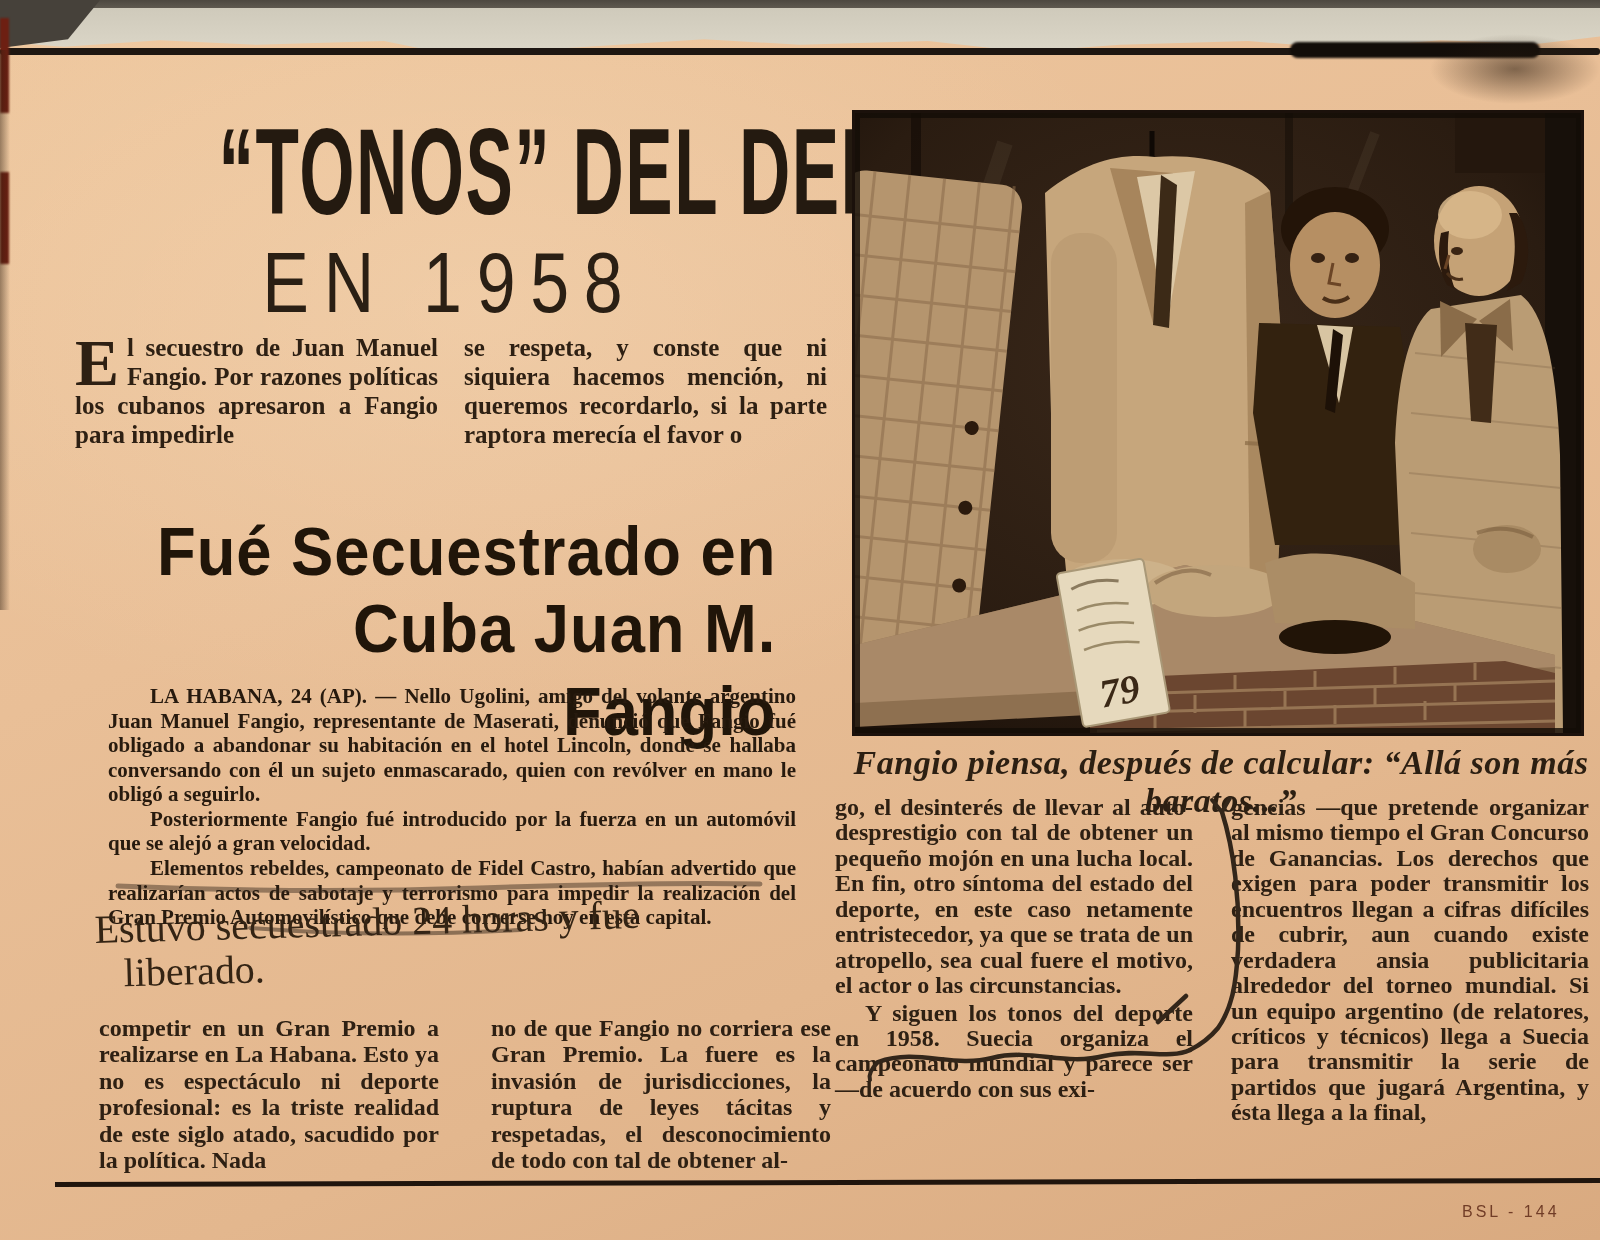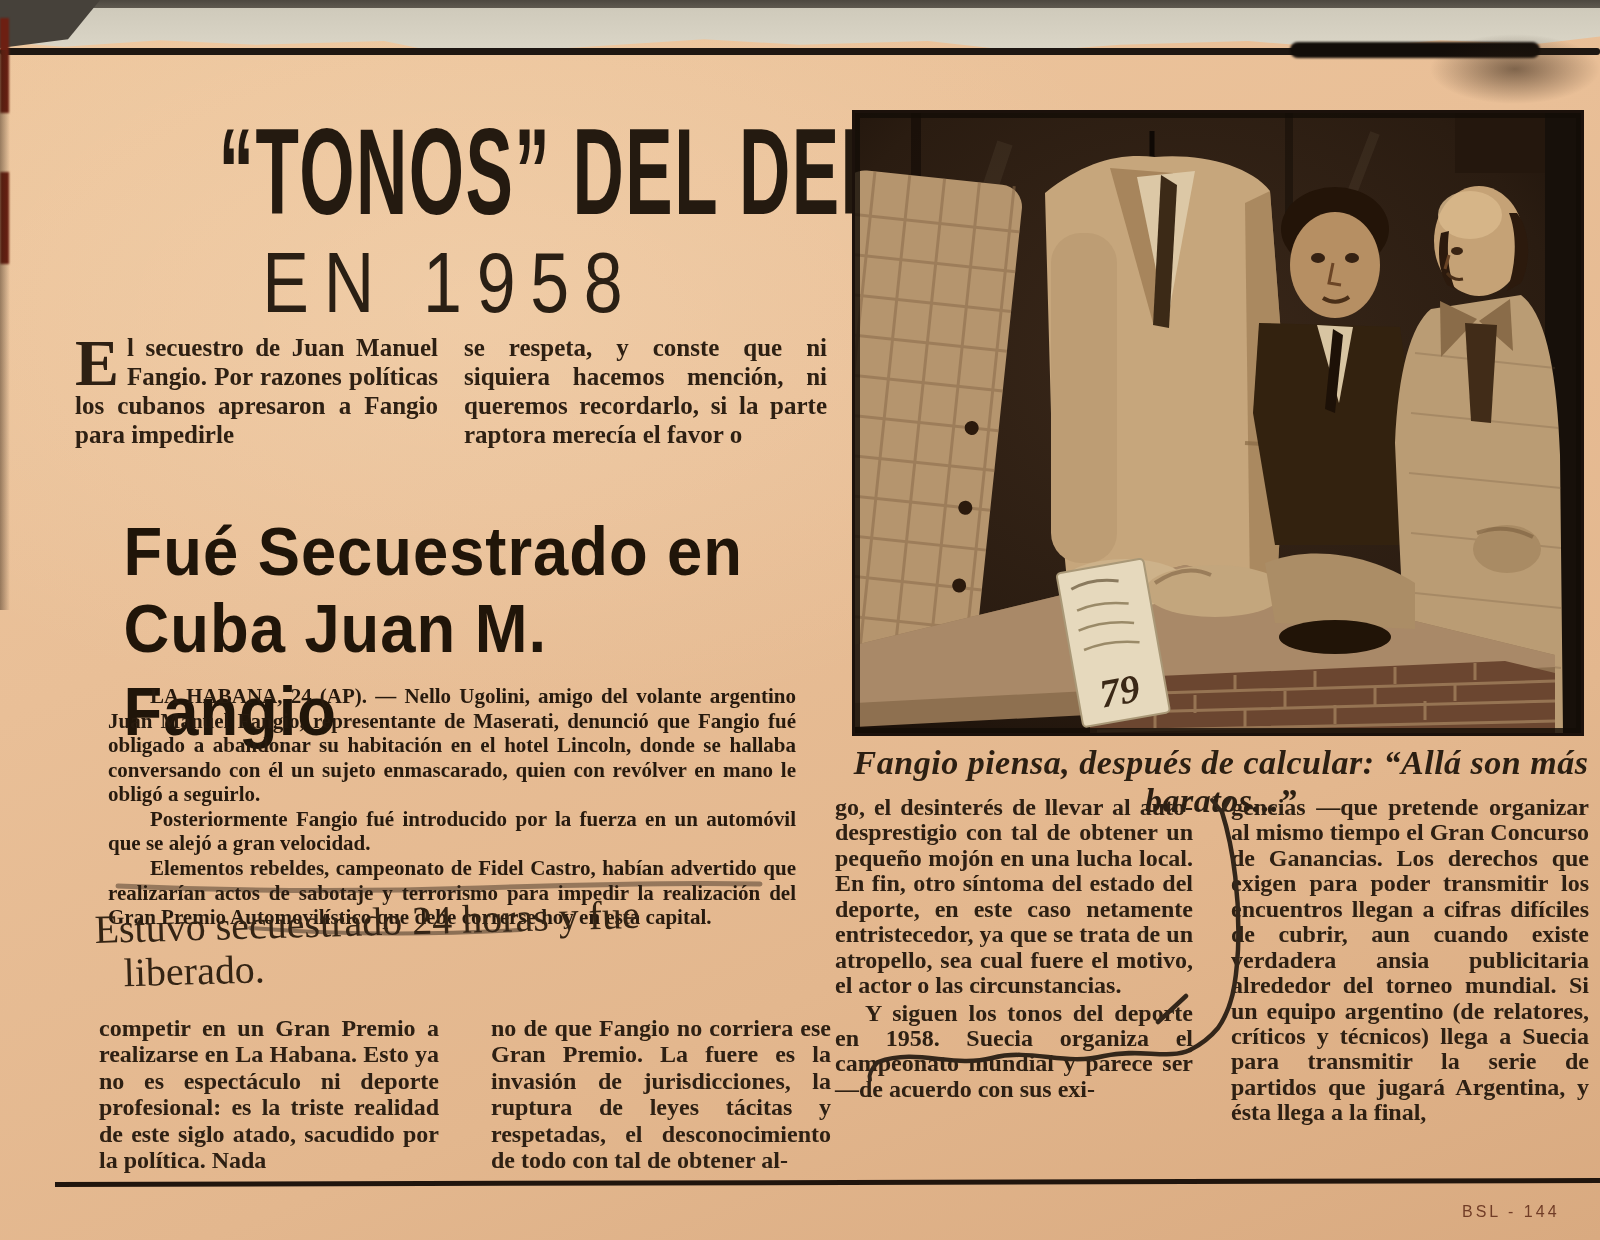--- a/index.html
+++ b/index.html
@@ -25,21 +25,21 @@
   .masthead{position:absolute;left:65px;top:110px;width:770px;text-align:center;color:#241a10;}
   .headline-1{font-family:"Liberation Sans",sans-serif;font-weight:700;font-size:96px;line-height:1;
     display:inline-block;transform:scale(.74,1.28);transform-origin:center top;white-space:nowrap;letter-spacing:2px;}
   .headline-2{font-family:"Liberation Sans",sans-serif;font-weight:400;font-size:76px;line-height:1;margin-top:34px;
     display:inline-block;transform:scale(.92,1.12);transform-origin:center top;letter-spacing:16px;color:#2a1f14;}
 
   .intro{position:absolute;left:75px;top:333px;width:752px;display:flex;gap:26px;}
   .intro .col{width:363px;font-size:25px;font-weight:700;line-height:1.16;text-align:justify;}
   .dropcap{float:left;font-size:66px;line-height:.8;font-weight:700;padding:4px 8px 0 0;}
 
-  .article-head{position:absolute;left:110px;top:512px;width:680px;text-align:left;color:#201509;}
+  .article-head{position:absolute;left:110px;top:512px;width:680px;text-align:right;color:#201509;}
   .article-head .l{font-family:"Liberation Sans",sans-serif;font-weight:700;font-size:66px;line-height:1.2;
     display:block;transform:scale(.96,1.05);letter-spacing:1px;}
 
   .article{position:absolute;left:108px;top:684px;width:688px;font-size:21px;font-weight:700;line-height:1.17;text-align:justify;color:#271a0e;}
   .article p{margin:0;text-indent:42px;}
 
   .handwriting{position:absolute;left:95px;top:898px;width:720px;transform:rotate(-1.6deg);
     font-family:cursive;font-size:40px;color:#342414;line-height:1.1;}
   .handwriting .l2{margin-left:28px;}
 

